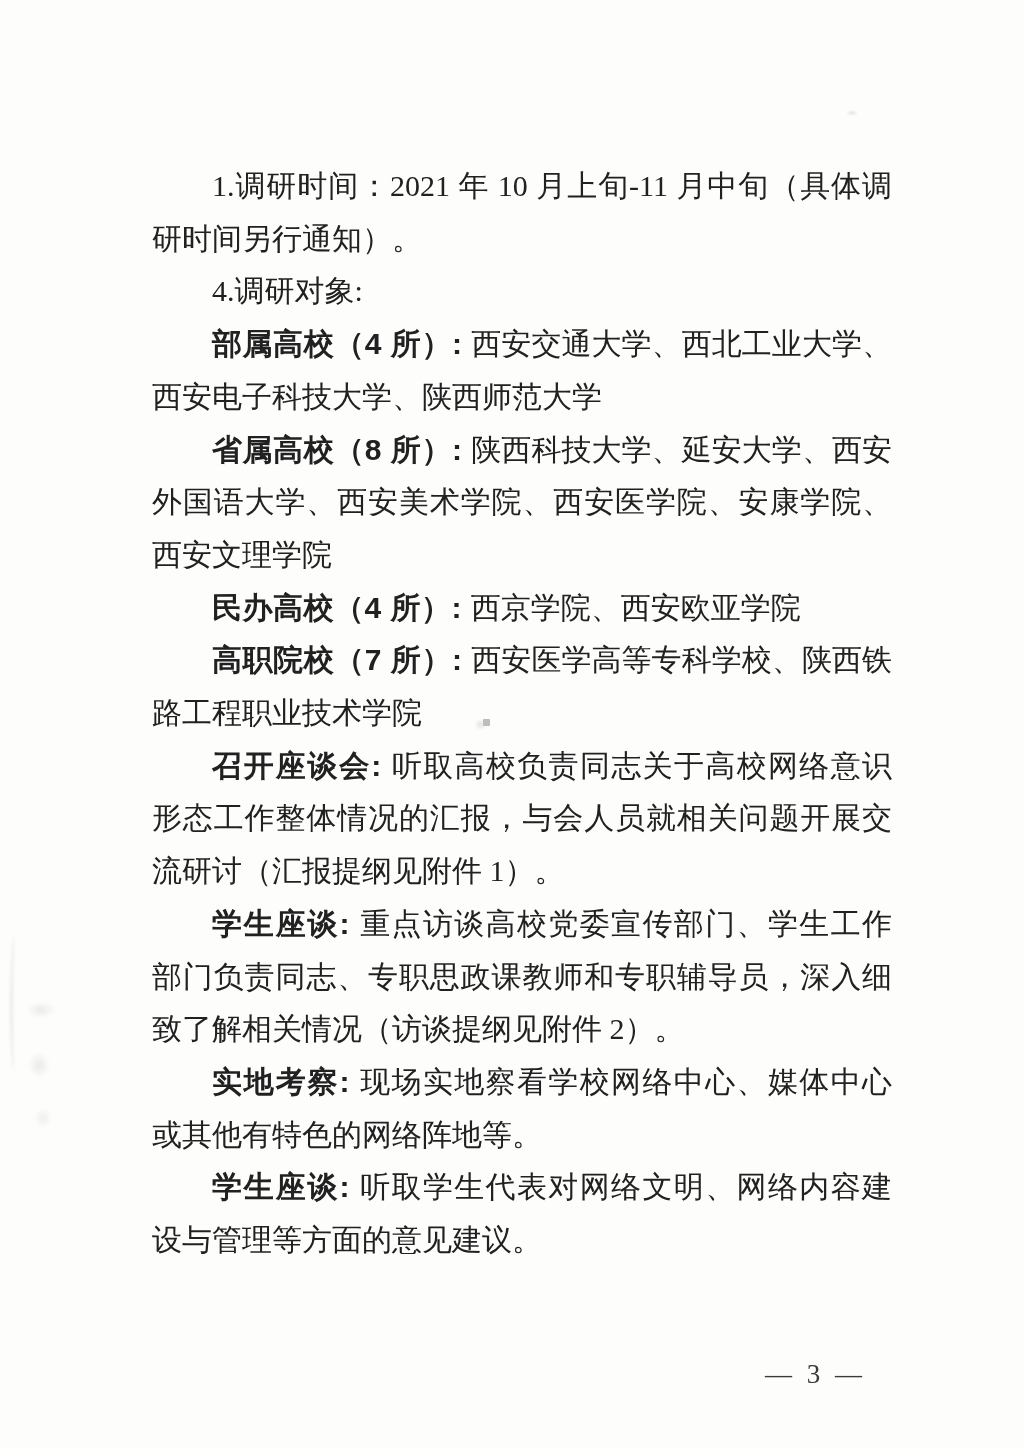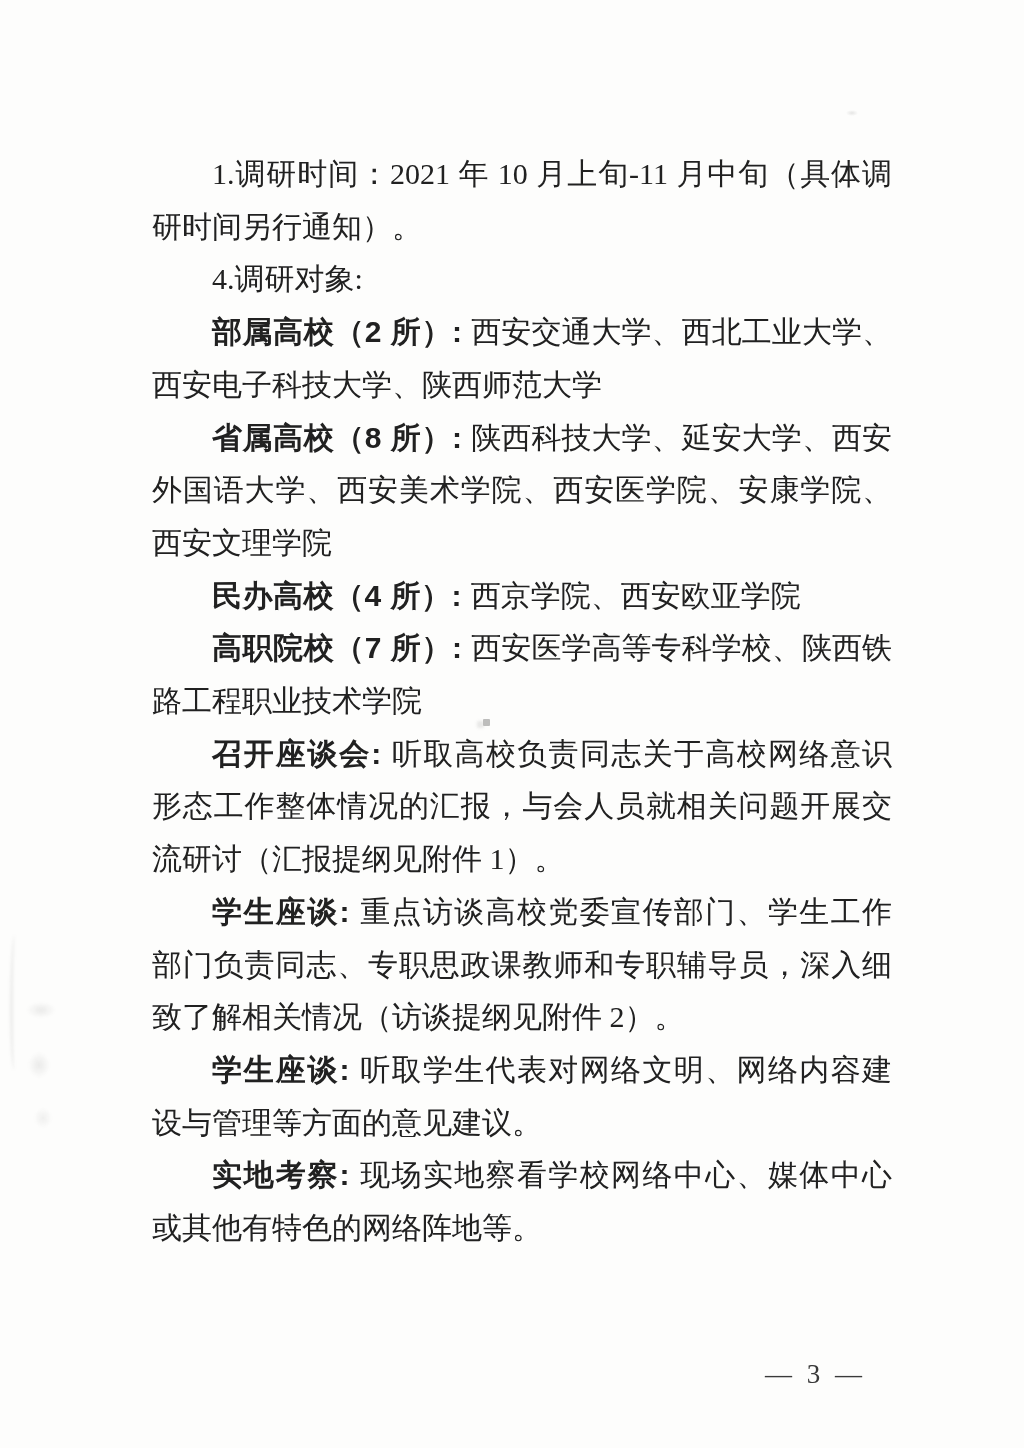--- a/index.html
+++ b/index.html
@@ -12,21 +12,21 @@
     width: 1024px;
     height: 1448px;
     background: #fdfdfc;
     overflow: hidden;
     font-family: "Liberation Serif", "DejaVu Serif", serif;
     color: #212121;
   }
   .content {
     position: absolute;
     left: 152px;
-    top: 148px;
+    top: 160px;
     width: 740px;
     font-size: 30px;
     line-height: 52.7px;
     text-align: justify;
     text-justify: inter-ideograph;
   }
   .para {
     margin: 0;
     text-indent: 2em;
   }
@@ -104,36 +104,36 @@
 <body>
 
 <div class="page">
 
   <div class="content">
 
     <p class="para"><span class="lead"></span><span>1.调研时间：2021 年 10 月上旬-11 月中旬（具体调研时间另行通知）。</span></p>
 
     <p class="para"><span class="lead"></span><span>4.调研对象:</span></p>
 
-    <p class="para"><span class="lead">部属高校（2 所）: </span><span>西安交通大学、西北工业大学、西安电子科技大学、陕西师范大学</span></p>
+    <p class="para"><span class="lead">部属高校（4 所）: </span><span>西安交通大学、西北工业大学、西安电子科技大学、陕西师范大学</span></p>
 
     <p class="para"><span class="lead">省属高校（8 所）: </span><span>陕西科技大学、延安大学、西安外国语大学、西安美术学院、西安医学院、安康学院、西安文理学院</span></p>
 
     <p class="para"><span class="lead">民办高校（4 所）: </span><span>西京学院、西安欧亚学院</span></p>
 
     <p class="para"><span class="lead">高职院校（7 所）: </span><span>西安医学高等专科学校、陕西铁路工程职业技术学院</span></p>
 
 
     <p class="para"><span class="lead">召开座谈会: </span><span>听取高校负责同志关于高校网络意识形态工作整体情况的汇报，与会人员就相关问题开展交流研讨（汇报提纲见附件 1）。</span></p>
 
     <p class="para"><span class="lead">学生座谈: </span><span>重点访谈高校党委宣传部门、学生工作部门负责同志、专职思政课教师和专职辅导员，深入细致了解相关情况（访谈提纲见附件 2）。</span></p>
 
+    <p class="para"><span class="lead">实地考察: </span><span>现场实地察看学校网络中心、媒体中心或其他有特色的网络阵地等。</span></p>
+
     <p class="para"><span class="lead">学生座谈: </span><span>听取学生代表对网络文明、网络内容建设与管理等方面的意见建议。</span></p>
-
-    <p class="para"><span class="lead">实地考察: </span><span>现场实地察看学校网络中心、媒体中心或其他有特色的网络阵地等。</span></p>
 
   </div>
 
   <div class="footer">— 3 —</div>
 
   <div class="artifact artifact-stroke"></div>
   <div class="artifact artifact-smudge-1"></div>
   <div class="artifact artifact-smudge-2"></div>
   <div class="artifact artifact-smudge-3"></div>
   <div class="artifact artifact-dot"></div>

